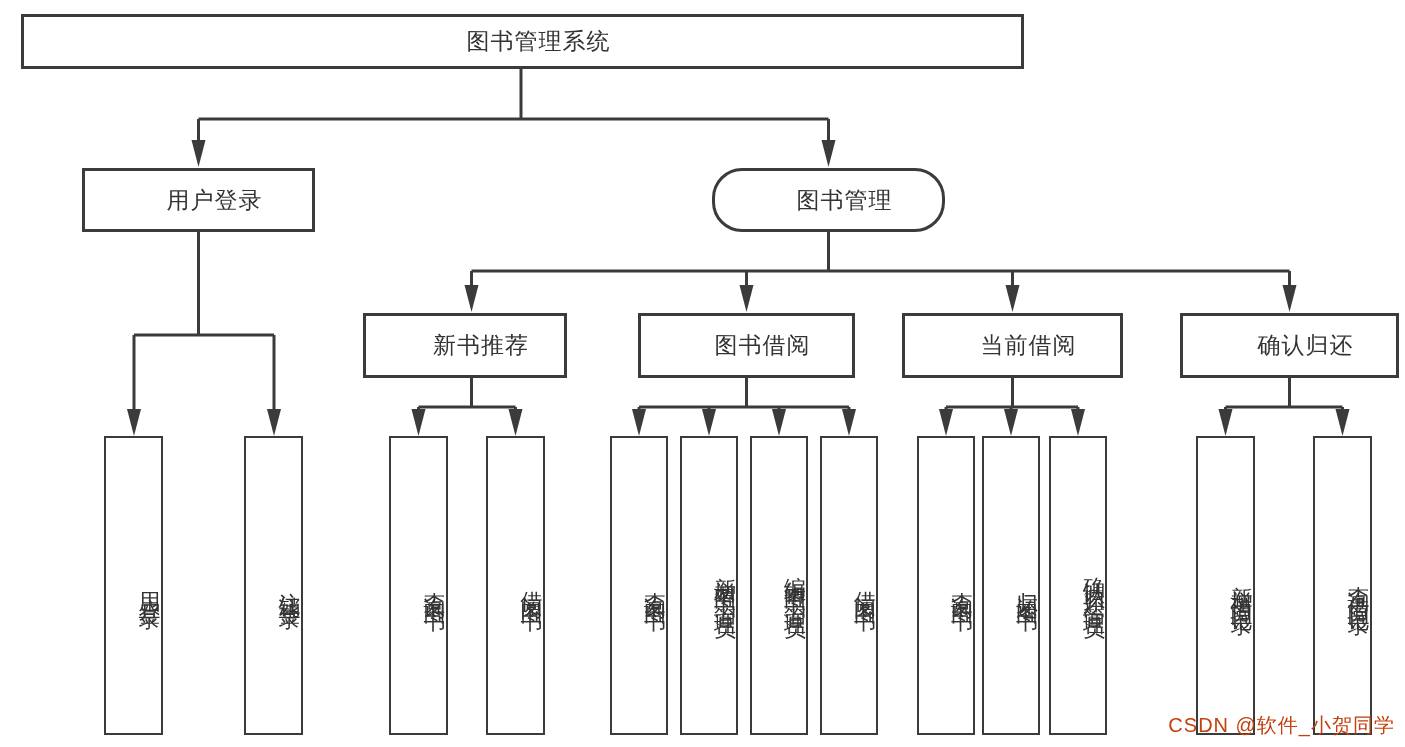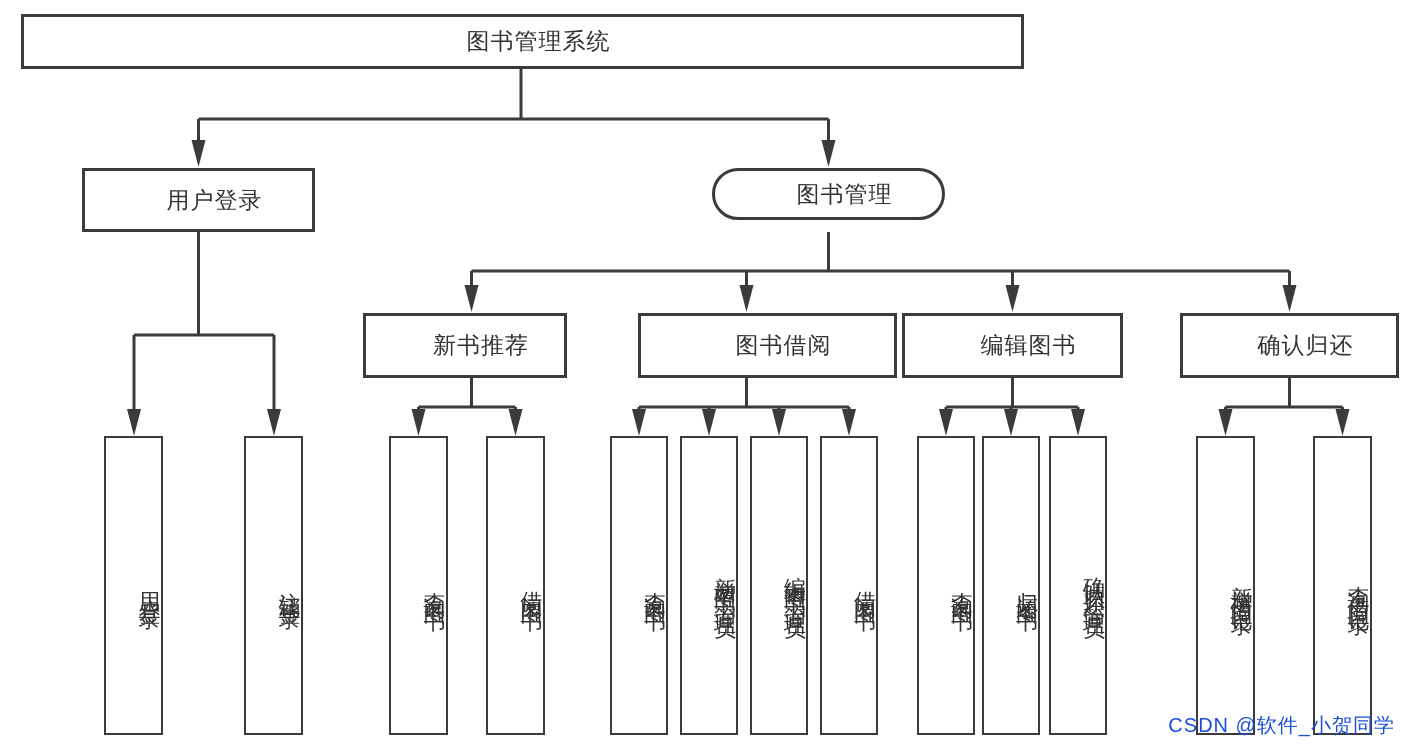--- a/index.html
+++ b/index.html
@@ -30,21 +30,21 @@
     font-size:22px;
     letter-spacing:6px;
     color:#333333;
     line-height:1;
     white-space:nowrap;
   }
   .watermark{
     position:absolute;
     right:10px;bottom:8px;
     font-size:20px;
-    color:#1d4ed8;
+    color:#c2410c;
     letter-spacing:1px;
     pointer-events:none;
   }
 </style>
 </head>
 <body>
 
 <div class="canvas">
 
   <svg class="wires" viewBox="0 0 1405 747" xmlns="http://www.w3.org/2000/svg">
@@ -125,32 +125,32 @@
     </g>
   </svg>
 
   <div class="node h-label" style="left:21px;top:14px;width:1003px;height:55px;">
     <span>图书管理系统</span>
   </div>
 
   <div class="node h-label" style="left:82px;top:168px;width:233px;height:64px;">
     <span>用户登录</span>
   </div>
-  <div class="node h-label" style="left:712px;top:168px;width:233px;height:52px;border-radius:30px;">
+  <div class="node h-label" style="left:712px;top:168px;width:233px;height:64px;border-radius:30px;">
     <span>图书管理</span>
   </div>
 
   <div class="node h-label" style="left:363px;top:313px;width:204px;height:65px;">
     <span>新书推荐</span>
   </div>
-  <div class="node h-label" style="left:638px;top:313px;width:259px;height:65px;">
+  <div class="node h-label" style="left:638px;top:313px;width:217px;height:65px;">
     <span>图书借阅</span>
   </div>
   <div class="node h-label" style="left:902px;top:313px;width:221px;height:65px;">
-    <span>编辑图书</span>
+    <span>当前借阅</span>
   </div>
   <div class="node h-label" style="left:1180px;top:313px;width:219px;height:65px;">
     <span>确认归还</span>
   </div>
 
   <div class="node leaf" style="left:104px;top:436px;width:59px;height:299px;">
     <span class="vtext">用户登录</span>
   </div>
   <div class="node leaf" style="left:244px;top:436px;width:59px;height:299px;">
     <span class="vtext">注销登录</span>

